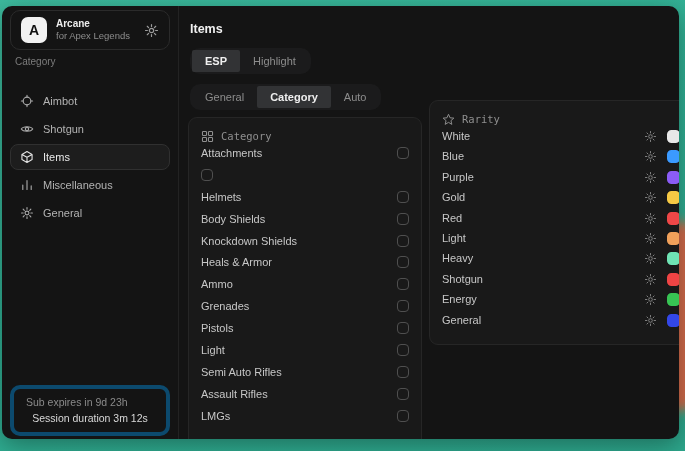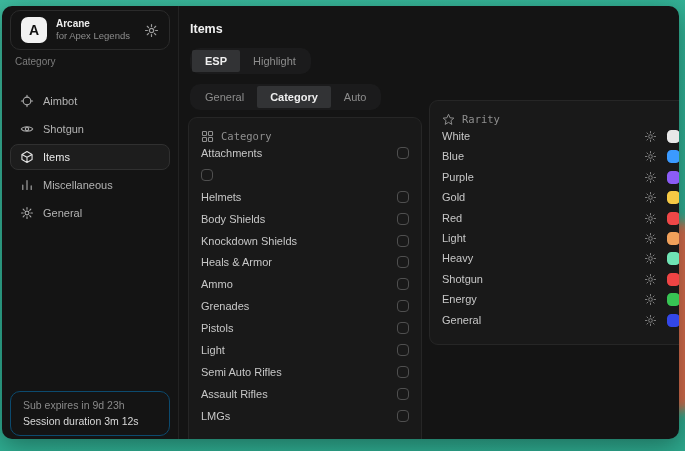--- a/index.html
+++ b/index.html
@@ -44,24 +44,24 @@
   .nav-item {
     height:26px; margin-bottom:2px; border-radius:8px;
     display:flex; align-items:center; gap:9px; padding:0 9px;
     color:#b3b3b3; font-size:11px; border:1px solid transparent; cursor:default;
   }
   .nav-item.active { background:#1d1d1d; border-color:#303030; color:#e9e9e9; }
   .nav-item .ic { display:flex; color:#a8a8a8; flex:none; }
   .nav-item.active .ic { color:#e0e0e0; }
   .status-card {
     position:absolute; left:8px; right:8px; bottom:3px;
-    border:1px solid #0c4a6e; border-radius:10px; padding:7px 12px 8px;
+    border:4px solid #0c4a6e; border-radius:10px; padding:7px 12px 8px;
   }
   .status-l1 { color:#8a8a8a; font-size:10.5px; margin-bottom:4px; }
-  .status-l2 { color:#d8d8d8; font-size:10.5px; }
+  .status-l2 { color:#d8d8d8; font-size:10.5px;text-align:center; }
   
   .main { position:absolute; left:178px; top:0; right:0; bottom:0; padding:16px 0 0 10px; }
   .page-title { color:#f0f0f0; font-size:12.5px; font-weight:bold; margin-bottom:12px; }
   .tab-group {
     display:inline-flex; background:#1b1b1c; border-radius:10px; padding:2px;
     margin-bottom:10px; vertical-align:top;
   }
   .tab-row { display:block; }
   .tab {
     padding:5px 13px; border-radius:2px; font-size:11px; color:#8d8d8d; cursor:default;

